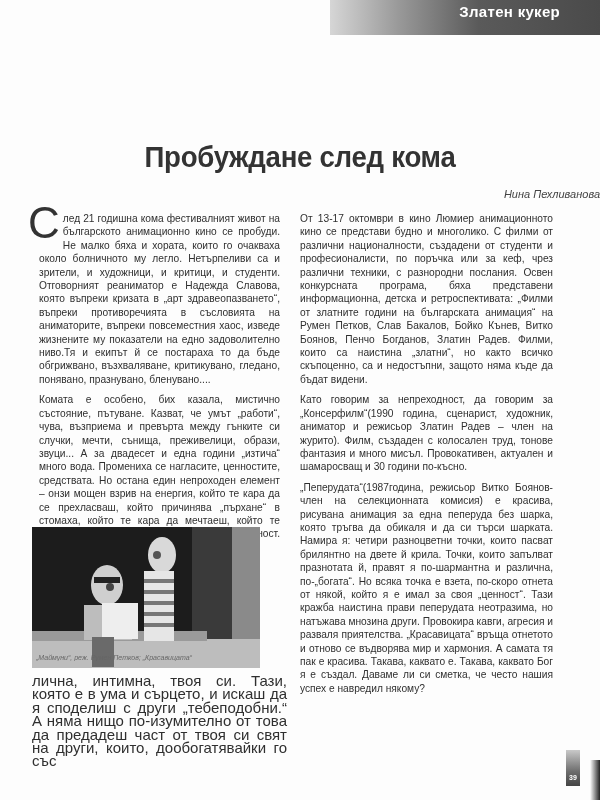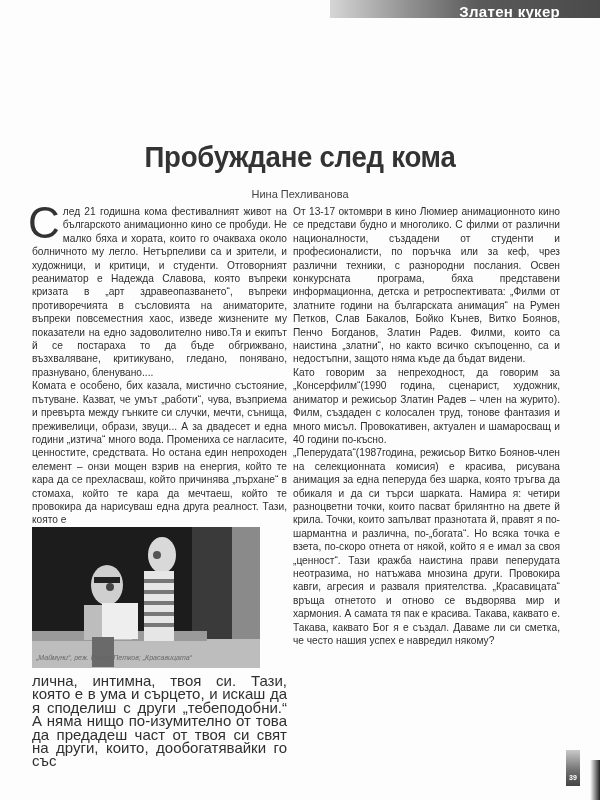--- a/index.html
+++ b/index.html
@@ -1,41 +1,41 @@
 <!DOCTYPE html>
 <html><head>
 <meta charset="utf-8">
 <style>
   html, body { margin:0; padding:0; }
   body {
     width:600px; height:800px; background:#fdfdfd; position:relative; overflow:hidden;
     font-family:"Liberation Sans", sans-serif; color:#2a2a2a;
   }
   .header-band {
-    position:absolute; left:330px; top:0; width:270px; height:18px;
+    position:absolute; left:330px; top:0; width:270px; height:35px;
     background:linear-gradient(90deg, #d6d6d6 0%, #9a9a9a 25%, #5a5a5a 55%, #4a4a4a 100%);
   }
   .header-title {
     position:absolute; right:40px; top:3px; color:#fff; font-weight:bold; font-size:15px;
     letter-spacing:0.3px; font-family:"Liberation Sans", sans-serif;
   }
   .page-title {
     position:absolute; left:0; width:600px; top:140px; text-align:center;
     font-size:30px; font-weight:bold; color:#333; font-family:"Liberation Sans", sans-serif;
     transform:scaleX(0.92); letter-spacing:-0.3px;
   }
   .byline {
-    position:absolute; left:0; width:600px; top:188px; text-align:center;
-    font-size:11px; color:#444;
+    position:absolute; left:0; width:600px; top:188px; text-align:right;
+    font-size:11px; font-style:italic; color:#444;
   }
   .col {
     position:absolute; top:205px; font-size:10.2px; line-height:13.4px; color:#2f2f2f;
     text-align:justify; font-family:"Liberation Sans", sans-serif;
   }
-  .col p { margin:0; }
+  .col p { margin:7px; }
   .col-left { left:32px; width:255px; }
   .col-right { left:293px; width:267px; }
   .dropcap {
     float:left; font-size:44px; line-height:34px; margin:1px 3px 0 -4px; color:#333;
     font-family:"Liberation Sans", sans-serif;
   }
   .figure {
     position:absolute; left:32px; top:527px; width:228px; height:141px; background:#1a1a1a; overflow:hidden;
   }
   .figure svg { display:block; }
@@ -97,19 +97,19 @@
     <rect x="70" y="76" width="36" height="36" fill="#eeeeee"></rect>
     <rect x="60" y="110" width="22" height="30" fill="#6a6a6a"></rect>
   </svg>
 </div>
 <div class="figure-caption">„Маймуни“, реж. Румен Петков; „Красавицата“</div>
 
 <div class="col-left-bottom">лична, интимна, твоя си. Тази, която е в ума и сърцето, и искаш да я споделиш с други „тебеподобни.“ А няма нищо по-изумително от това да предадеш част от твоя си свят на други, които, дообогатявайки го със</div>
 
 <div class="col col-right">
   <p>От 13-17 октомври в кино Люмиер анимационното кино се представи будно и многолико. С филми от различни националности, създадени от студенти и професионалисти, по поръчка или за кеф, чрез различни техники, с разнородни послания. Освен конкурсната програма, бяха представени информационна, детска и ретроспективата: „Филми от златните години на българската анимация“ на Румен Петков, Слав Бакалов, Бойко Кънев, Витко Боянов, Пенчо Богданов, Златин Радев. Филми, които са наистина „златни“, но както всичко скъпоценно, са и недостъпни, защото няма къде да бъдат видени.</p>
-  <p>Като говорим за непреходност, да говорим за „Консерфилм“(1990 година, сценарист, художник, аниматор и режисьор Златин Радев – член на журито). Филм, създаден с колосален труд, тонове фантазия и много мисъл. Провокативен, актуален и шамаросващ и 40 години по-късно.</p>
+  <p>Като говорим за непреходност, да говорим за „Консерфилм“(1990 година, сценарист, художник, аниматор и режисьор Златин Радев – член на журито). Филм, създаден с колосален труд, тонове фантазия и много мисъл. Провокативен, актуален и шамаросващ и 30 години по-късно.</p>
   <p>„Пеперудата“(1987година, режисьор Витко Боянов-член на селекционната комисия) е красива, рисувана анимация за една пеперуда без шарка, която тръгва да обикаля и да си търси шарката. Намира я: четири разноцветни точки, които пасват брилянтно на двете й крила. Точки, които запълват празнотата й, правят я по-шармантна и различна, по-„богата“. Но всяка точка е взета, по-скоро отнета от някой, който я е имал за своя „ценност“. Тази кражба наистина прави пеперудата неотразима, но натъжава мнозина други. Провокира кавги, агресия и разваля приятелства. „Красавицата“ връща отнетото и отново се въдворява мир и хармония. А самата тя пак е красива. Такава, каквато е. Такава, каквато Бог я е създал. Даваме ли си сметка, че често нашия успех е навредил някому?</p>
 </div>
 
 <div class="page-tab"></div>
 <div class="page-number">39</div>
 <div class="edge-shadow"></div>
 
 </body></html>

